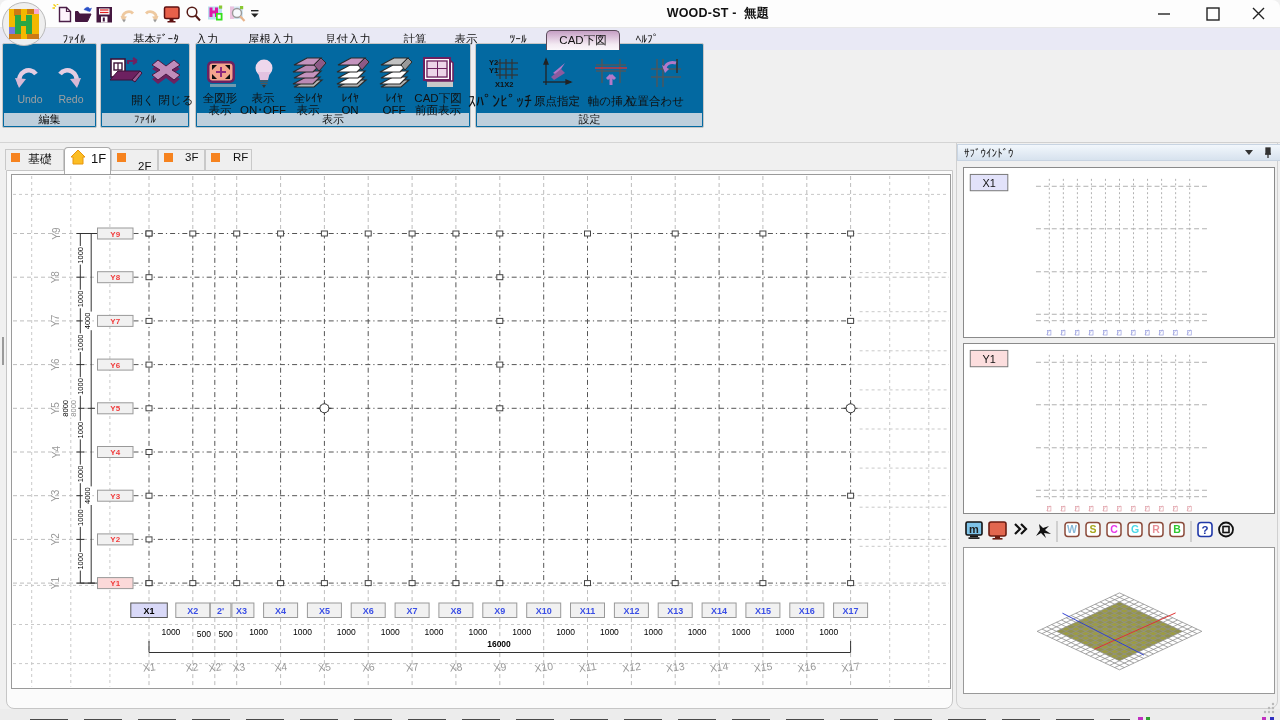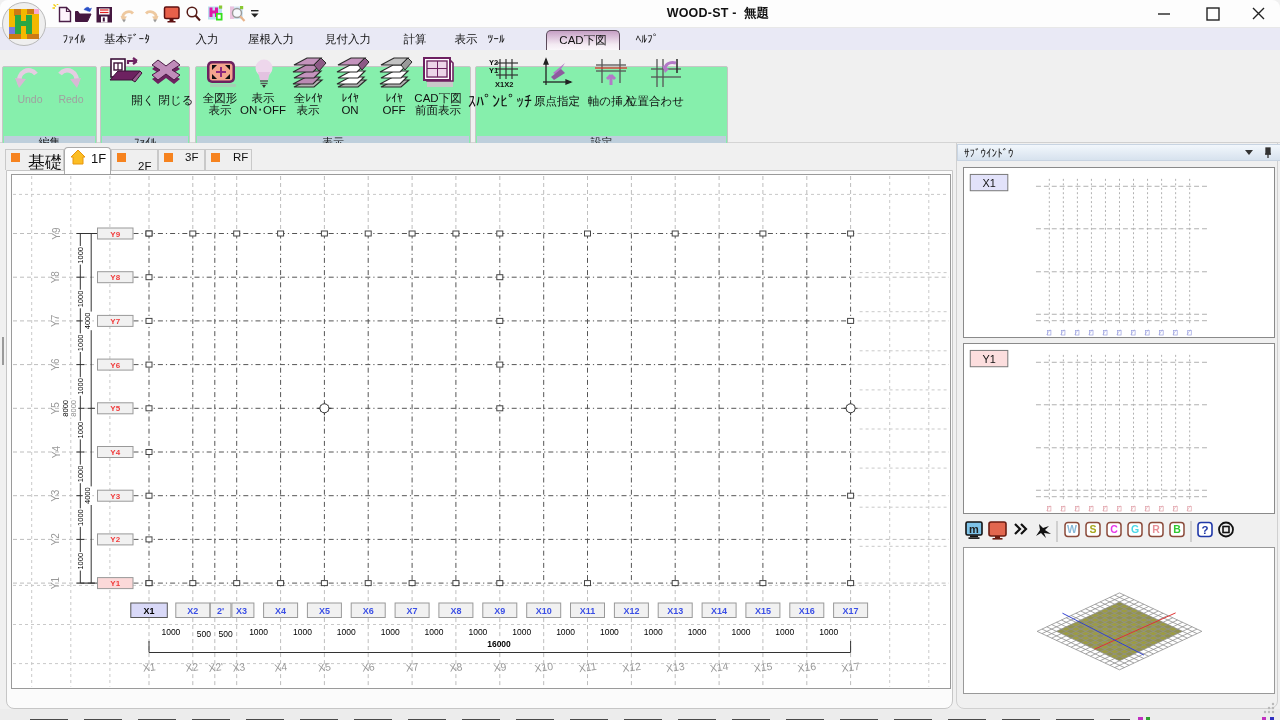--- a/index.html
+++ b/index.html
@@ -2,21 +2,21 @@
 <html><head><meta charset="utf-8">
 <style>
 *{margin:0;padding:0;box-sizing:border-box}
 html,body{width:1280px;height:720px;overflow:hidden;background:#f0f0f0;font-family:"Liberation Sans",sans-serif}
 .abs{position:absolute}
 #titlebar{left:0;top:0;width:1280px;height:28px;background:#fdfdfd;border-bottom:1px solid #e8e8e8;border-radius:8px 8px 0 0}
 #menubar{left:0;top:28px;width:1280px;height:22px;background:#e9e9f5}
 .mi{position:absolute;top:28px;height:22px;line-height:22px;font-size:11.5px;color:#111;transform:translateX(-50%)}
 #cadtab{position:absolute;left:546px;top:30px;z-index:2;width:74px;height:20px;border:1px solid #5a4a5a;border-bottom:none;border-radius:5px 5px 0 0;background:linear-gradient(#c59fc4,#ddc4dc 35%,#f3eaf2 70%,#fbf7fb);text-align:center;font-size:11.5px;line-height:19px;color:#111}
 #ribbon{left:0;top:50px;width:1280px;height:93px;background:#f0f0f0;border-bottom:1px solid #d4d4d4}
-.grp{position:absolute;top:66px;height:85px;background:#86efac;border:1px solid #c6c6c6;border-radius:2px}
+.grp{position:absolute;top:43px;height:85px;background:#0369a1;border:1px solid #c6c6c6;border-radius:2px}
 .gband{position:absolute;left:1px;right:1px;bottom:1px;height:13px;background:#becfdc;text-align:center;font-size:11px;line-height:13px;color:#111}
 .rlab{position:absolute;font-size:11.5px;color:#111;text-align:center;transform:translateX(-50%);line-height:11.5px;white-space:nowrap}
 .rlabg{position:absolute;font-size:10.5px;color:#a0a0a0;transform:translateX(-50%);white-space:nowrap}
 #tabbar{left:0;top:143px;width:951px;height:31px;background:#f0f0f0}
 .ftab{position:absolute;top:149px;height:21px;background:#efefef;border:1px solid #c9c9c9;border-bottom:none;font-size:11.5px;color:#222}
 .ftabsel{position:absolute;top:147px;height:27px;background:#fff;border:1px solid #aaa;border-bottom:none;border-radius:4px 4px 0 0;z-index:3}
 .osq{position:absolute;width:9px;height:9px;background:#f6831f}
 #ptitle{position:absolute;left:0;top:1px;width:320px;height:17px;background:linear-gradient(#f2f7fc,#d7e2ee);border:1px solid #c8d4e2;font-size:11px;line-height:16px;color:#1a1a1a;padding-left:6px}
 #statusbar{left:0;top:709px;width:1280px;height:11px;background:#ececec}
 svg text{user-select:none}
@@ -100,27 +100,27 @@
  </g>
 
  <g transform="translate(199,6)">
   <line x1="0" y1="0.7" x2="7.5" y2="0.7" stroke="#222" stroke-width="1.4"></line>
   <path d="M0 3.5 L7.5 3.5 L3.75 7.5 Z" fill="#222"></path>
  </g>
 </svg>
 
 <div class="abs" id="menubar"></div>
 <div class="mi" style="left:74px">ﾌｧｲﾙ</div>
-<div class="mi" style="left:127px">基本ﾃﾞｰﾀ</div>
+<div class="mi" style="left:156px">基本ﾃﾞｰﾀ</div>
 <div class="mi" style="left:207px">入力</div>
 <div class="mi" style="left:271px">屋根入力</div>
 <div class="mi" style="left:348px">見付入力</div>
 <div class="mi" style="left:415px">計算</div>
 <div class="mi" style="left:466px">表示</div>
-<div class="mi" style="left:496px">ﾂｰﾙ</div>
+<div class="mi" style="left:518px">ﾂｰﾙ</div>
 <div id="cadtab">CAD下図</div>
 <div class="mi" style="left:647px">ﾍﾙﾌﾟ</div>
 
 <div class="abs" style="left:2px;top:2px;width:44px;height:44px;border-radius:50%;background:#efefef;border:1px solid #b9b9b9;z-index:5"></div>
 <svg class="abs" style="left:9px;top:9px;z-index:6" width="30" height="30" viewBox="0 0 30 30">
  <rect x="0" y="0" width="30" height="30" fill="#f4b800"></rect>
  <rect x="5" y="0" width="7" height="7" fill="#cc7a14"></rect>
  <rect x="18" y="0" width="7" height="5" fill="#cc7a14"></rect>
  <rect x="25" y="0" width="5" height="5" fill="#f9a8d4"></rect>
  <rect x="0" y="18" width="6" height="7" fill="#7a7ade"></rect>
@@ -134,21 +134,21 @@
 <div class="abs" id="ribbon"></div>
 <div class="grp" style="left:2px;width:95px">
     <div class="gband">編集</div>
   </div>
 <div class="grp" style="left:100px;width:90px">
     <div class="gband">ﾌｧｲﾙ</div>
   </div>
 <div class="grp" style="left:195px;width:276px">
     <div class="gband">表示</div>
   </div>
-<div class="grp" style="left:475px;width:253px">
+<div class="grp" style="left:475px;width:229px">
     <div class="gband">設定</div>
   </div>
 
 <svg class="abs" style="left:14px;top:62px" width="70" height="30" viewBox="0 0 70 30">
  <path d="M6 22 C2 10 16 4 22 12" fill="none" stroke="#e5cde2" stroke-width="4.5"></path>
  <path d="M1 16 L12 17 L5 26 Z" fill="#d8b8d4"></path>
  <g transform="translate(42,0)">
       <path d="M20 22 C24 10 10 4 4 12" fill="none" stroke="#e5cde2" stroke-width="4.5"></path>
  <path d="M25 16 L14 17 L21 26 Z" fill="#d8b8d4"></path>
     </g>
@@ -306,21 +306,21 @@
 </svg>
 <div class="rlab" style="left:655px;top:96px">位置合わせ</div>
 
 <div class="abs" id="tabbar"></div>
 <div class="ftab" style="left:5px;width:59px"></div>
 <div class="ftabsel" style="left:64px;width:47px"></div>
 <div class="ftab" style="left:111px;width:47px"></div>
 <div class="ftab" style="left:158px;width:47px"></div>
 <div class="ftab" style="left:205px;width:47px"></div>
 <div class="osq" style="left:11px;top:153px;z-index:4"></div>
-<div class="abs" style="left:28px;top:151px;font-size:17px;color:#111;z-index:4">基礎</div>
+<div class="abs" style="left:28px;top:151px;font-size:12px;color:#111;z-index:4">基礎</div>
 <svg class="abs" style="left:70px;top:149px;z-index:4" width="16" height="16" viewBox="0 0 16 16">
  <path d="M8 1 L15 8 L13 8 L13 15 L3 15 L3 8 L1 8 Z" fill="#fbbd23" stroke="#e8960c" stroke-width="1"></path>
 </svg>
 <div class="abs" style="left:91px;top:151px;font-size:13px;color:#111;z-index:4">1F</div>
 <div class="osq" style="left:117px;top:153px;z-index:4"></div>
 <div class="abs" style="left:138px;top:160px;font-size:11.5px;color:#111;z-index:4">2F</div>
 <div class="osq" style="left:164px;top:153px;z-index:4"></div>
 <div class="abs" style="left:185px;top:151px;font-size:11.5px;color:#111;z-index:4">3F</div>
 <div class="osq" style="left:211px;top:153px;z-index:4"></div>
 <div class="abs" style="left:233px;top:151px;font-size:11.5px;color:#111;z-index:4">RF</div>

